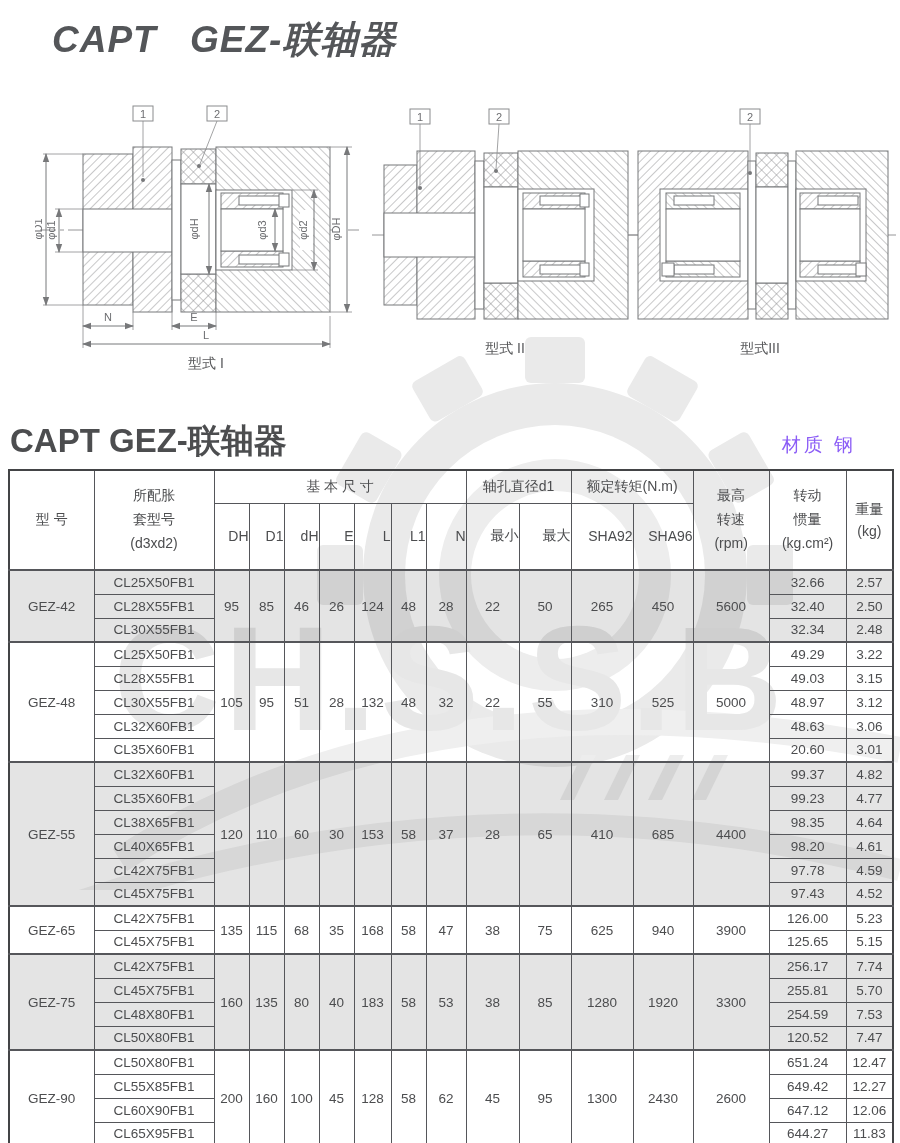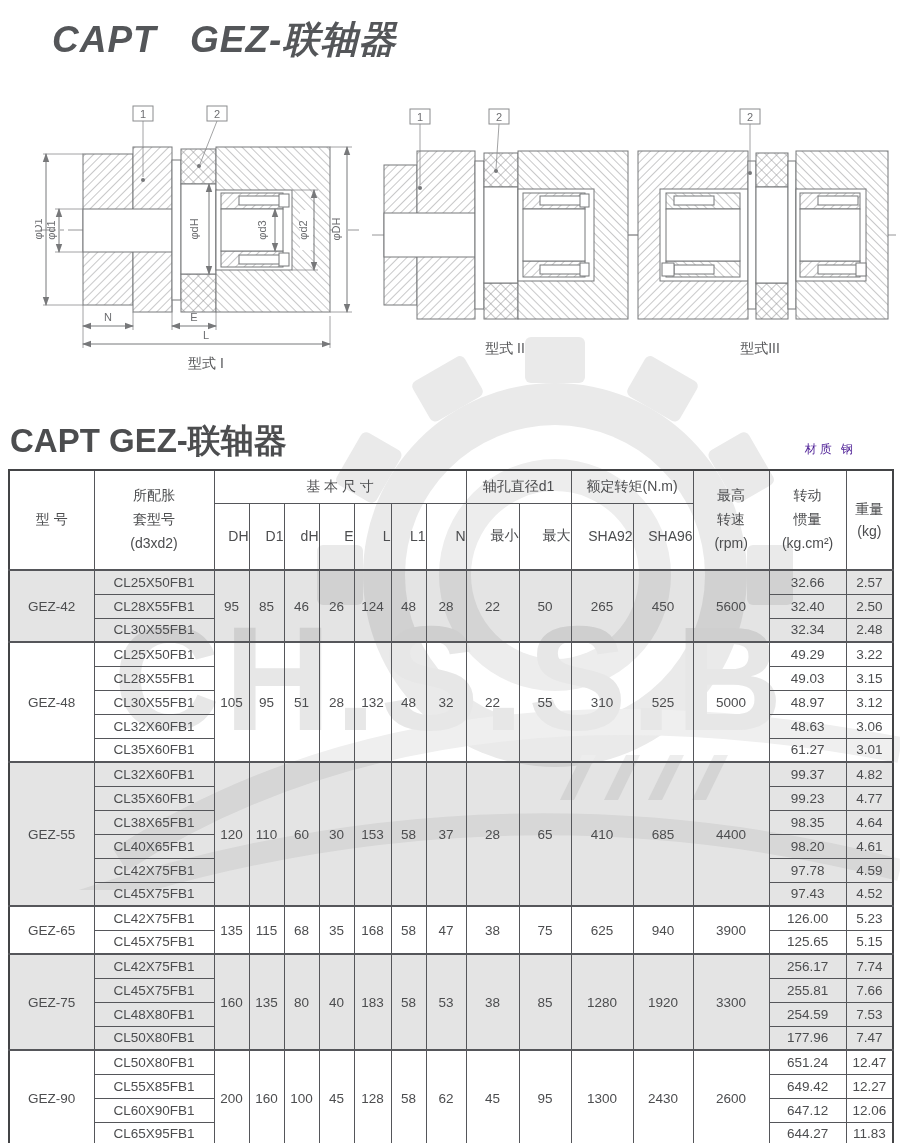--- a/index.html
+++ b/index.html
@@ -17,21 +17,21 @@
   .dwg3{left:628px;top:98px;}
   .dtxt{font-size:11px;fill:#6d6e71;}
   .ctxt{font-size:11px;fill:#6d6e71;}
   .cap{font-size:14px;fill:#58595b;}
   .oln{stroke:#77787a;stroke-width:1;}
   .ext{stroke:#8a8b8d;stroke-width:0.8;}
 
   .section-head{position:absolute;left:10px;top:412px;width:874px;display:flex;
     justify-content:space-between;align-items:flex-end;}
   .section-head h2{margin:0;font-size:33px;font-weight:bold;color:#4c4d4f;letter-spacing:0px;}
-  .material{font-size:12px;color:#4c1d95;letter-spacing:3px;padding:0 28px 6px 0;}
+  .material{font-size:19px;color:#8b5cf6;letter-spacing:3px;padding:0 28px 6px 0;}
 
   table.spec{position:absolute;left:8px;top:462px;width:884px;border-collapse:collapse;
     table-layout:fixed;color:#4c4d4f;border:2px solid #434446;}
   table.spec th,table.spec td{border:1px solid #55565a;text-align:center;vertical-align:middle;
     padding:0;background:transparent;font-weight:normal;}
   table.spec th{font-size:14px;}
   table.spec td{font-size:13.5px;}
   tr.hrow1{height:33px;}
   tr.hrow2{height:67px;}
   tbody tr{height:24px;}
@@ -349,21 +349,21 @@
             <td>48.97</td>
             <td>3.12</td>
           </tr>
           <tr>
             <td class="sleeve">CL32X60FB1</td>
             <td>48.63</td>
             <td>3.06</td>
           </tr>
           <tr>
             <td class="sleeve">CL35X60FB1</td>
-            <td>61.27</td>
+            <td>20.60</td>
             <td>3.01</td>
           </tr>
           <tr class="shaded group-start">
             <td rowspan="6" class="model">GEZ-55</td>
             <td class="sleeve">CL32X60FB1</td>
             <td rowspan="6">120</td>
             <td rowspan="6">110</td>
             <td rowspan="6">60</td>
             <td rowspan="6">30</td>
             <td rowspan="6">153</td>
@@ -439,30 +439,30 @@
             <td rowspan="4">85</td>
             <td rowspan="4">1280</td>
             <td rowspan="4">1920</td>
             <td rowspan="4">3300</td>
             <td>256.17</td>
             <td>7.74</td>
           </tr>
           <tr class="shaded">
             <td class="sleeve">CL45X75FB1</td>
             <td>255.81</td>
-            <td>7.66</td>
+            <td>5.70</td>
           </tr>
           <tr class="shaded">
             <td class="sleeve">CL48X80FB1</td>
             <td>254.59</td>
             <td>7.53</td>
           </tr>
           <tr class="shaded">
             <td class="sleeve">CL50X80FB1</td>
-            <td>177.96</td>
+            <td>120.52</td>
             <td>7.47</td>
           </tr>
           <tr class="group-start">
             <td rowspan="4" class="model">GEZ-90</td>
             <td class="sleeve">CL50X80FB1</td>
             <td rowspan="4">200</td>
             <td rowspan="4">160</td>
             <td rowspan="4">100</td>
             <td rowspan="4">45</td>
             <td rowspan="4">128</td>

